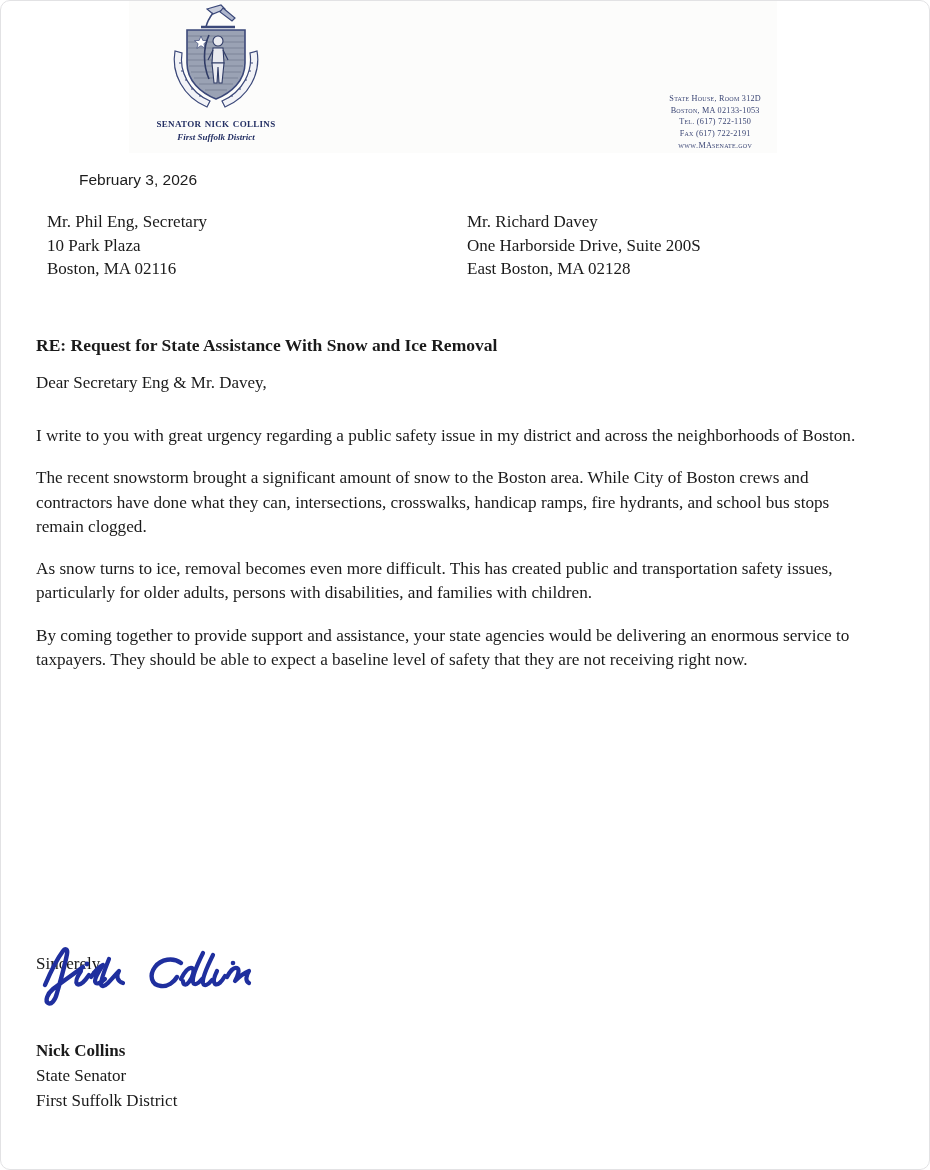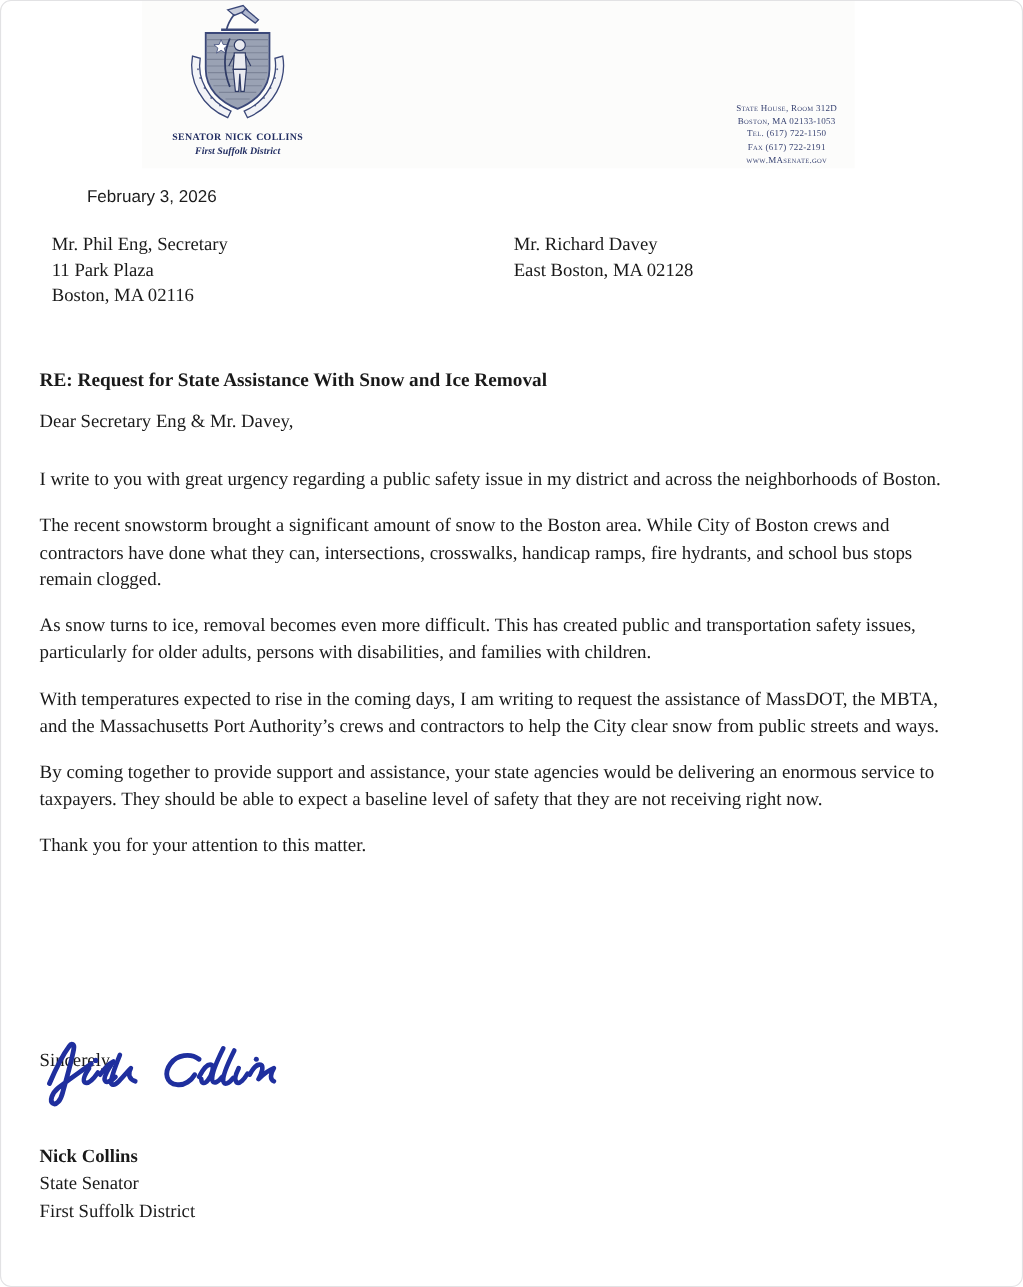--- a/index.html
+++ b/index.html
@@ -240,38 +240,37 @@
       <div>Fax (617) 722-2191</div>
       <div>www.MAsenate.gov</div>
     </div>
   </div>
 
   <div class="date">February 3, 2026</div>
 
   <div class="addr-wrap">
     <div class="addr-col left">
       <div>Mr. Phil Eng, Secretary</div>
-      <div>11 Park Plaza</div>
+      <div>10 Park Plaza</div>
       <div>Boston, MA 02116</div>
     </div><div class="addr-col right">
       <div>Mr. Richard Davey</div>
+      <div>One Harborside Drive, Suite 200S</div>
       <div>East Boston, MA 02128</div>
     </div>
   </div>
 
   <div class="subject">RE: Request for State Assistance With Snow and Ice Removal</div>
   <div class="salutation">Dear Secretary Eng &amp; Mr. Davey,</div>
 
   <div class="body">
     <p>I write to you with great urgency regarding a public safety issue in my district and across the neighborhoods of Boston.</p>
     <p>The recent snowstorm brought a significant amount of snow to the Boston area. While City of Boston crews and contractors have done what they can, intersections, crosswalks, handicap ramps, fire hydrants, and school bus stops remain clogged.</p>
     <p>As snow turns to ice, removal becomes even more difficult. This has created public and transportation safety issues, particularly for older adults, persons with disabilities, and families with children.</p>
-    <p>With temperatures expected to rise in the coming days, I am writing to request the assistance of MassDOT, the MBTA, and the Massachusetts Port Authority’s crews and contractors to help the City clear snow from public streets and ways.</p>
     <p>By coming together to provide support and assistance, your state agencies would be delivering an enormous service to taxpayers. They should be able to expect a baseline level of safety that they are not receiving right now.</p>
-    <p>Thank you for your attention to this matter.</p>
   </div>
 
   <div class="closing">Sincerely,</div>
 
   <svg class="signature" viewBox="0 0 240 72">
     <g fill="none" stroke="#1f2f9e" stroke-linecap="round" stroke-linejoin="round">
 
       <path d="M8 48 C14 34 20 22 26 14 C28 11 31 12 30 17 C28 28 24 42 20 56
                C18 64 14 68 11 66 C8 64 10 57 16 52 C26 44 38 36 46 30" stroke-width="4.4"></path>
 

